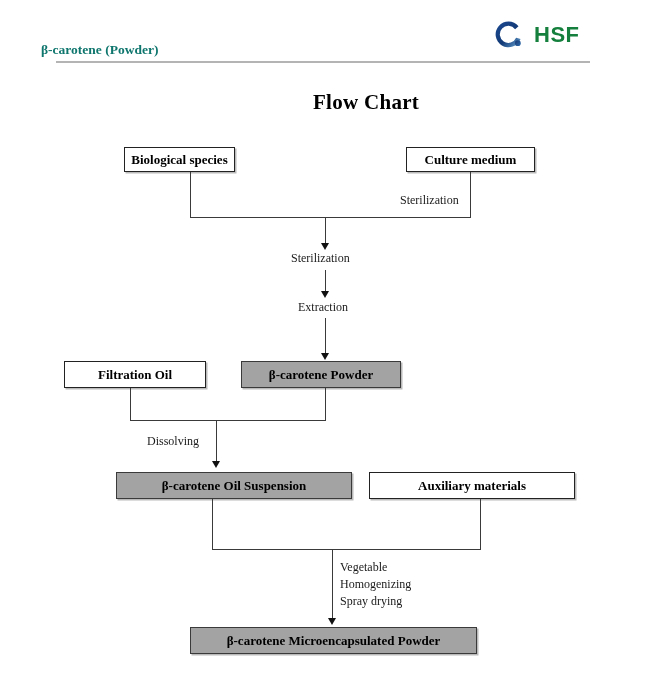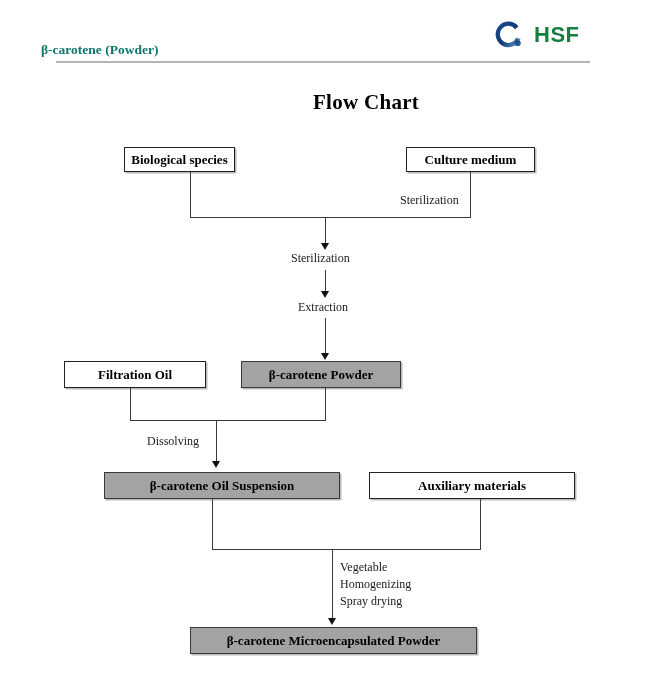--- a/index.html
+++ b/index.html
@@ -188,21 +188,21 @@
   </div>
 
   <div class="vline" style="left:130px; top:388px; height:33px;"></div>
   <div class="vline" style="left:325px; top:388px; height:33px;"></div>
   <div class="hline" style="left:130px; top:420px; width:196px;"></div>
   <div class="vline" style="left:216px; top:420px; height:42px;"></div>
   <div class="arrowhead" style="left:211.5px; top:461px;"></div>
 
   <div class="elabel" style="left:147px; top:433px;">Dissolving</div>
 
-  <div class="node green" style="left:104px; top:472px; width:236px; height:27px;">
+  <div class="node green" style="left:116px; top:472px; width:236px; height:27px;">
     <span>β-carotene Oil Suspension</span>
   </div>
 
   <div class="node" style="left:369px; top:472px; width:206px; height:27px;">
     <span>Auxiliary materials</span>
   </div>
 
   <div class="vline" style="left:212px; top:499px; height:51px;"></div>
   <div class="vline" style="left:480px; top:499px; height:51px;"></div>
   <div class="hline" style="left:212px; top:549px; width:269px;"></div>

